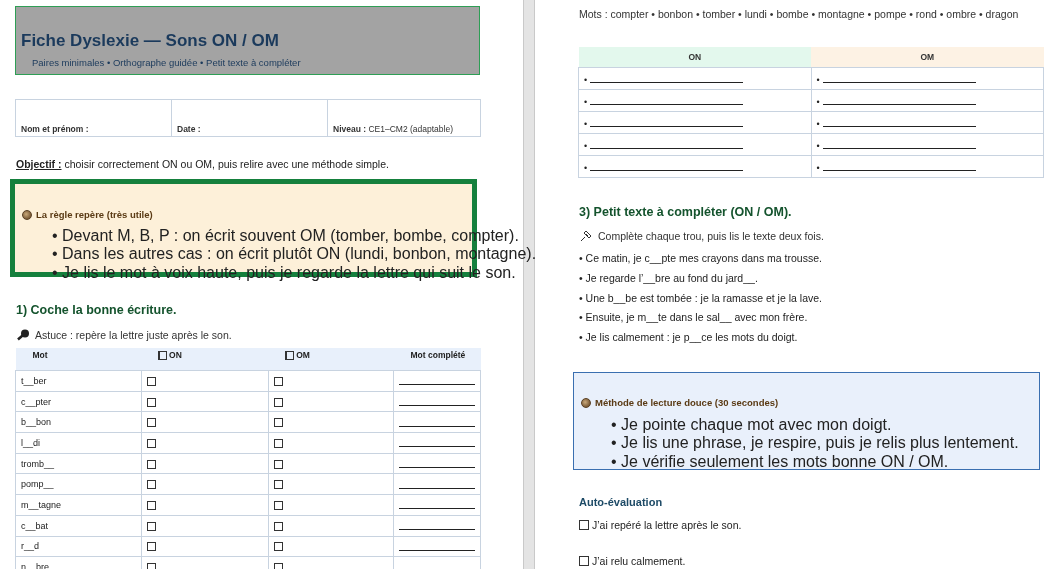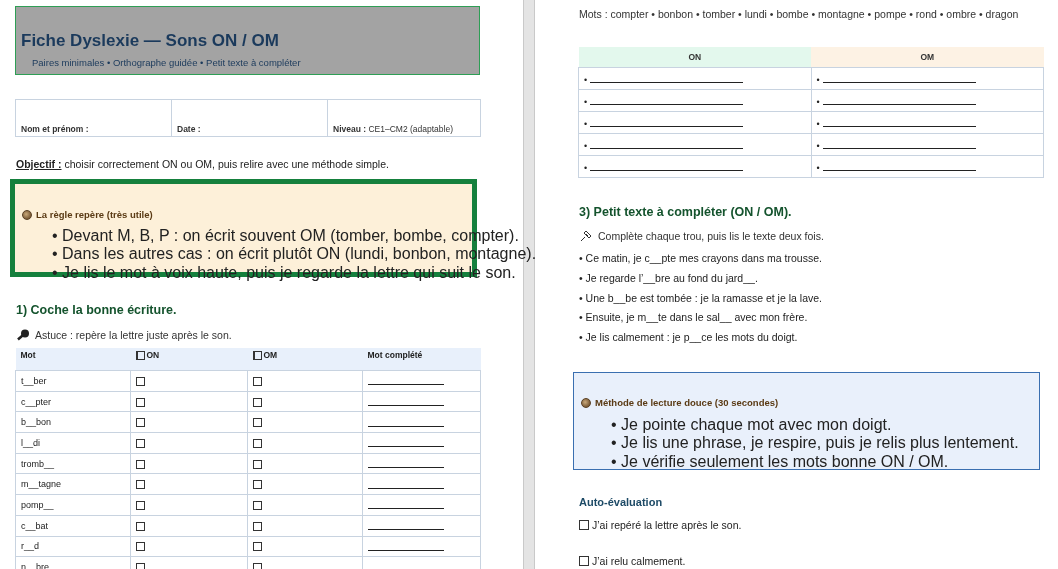--- a/index.html
+++ b/index.html
@@ -34,21 +34,21 @@
   .box-title { position:absolute; left:7px; font-size:9.5px; font-weight:bold; color:#5a3a14; display:flex; align-items:center; gap:4px; }
   .coin { width:10px; height:10px; border-radius:50%; display:inline-block;
      background:radial-gradient(circle at 40% 40%, #c9a87a, #7a5a36 70%); border:1px solid #5a4024; box-sizing:border-box; }
   .bullet-line { position:absolute; left:13px; font-size:16px; color:#222; white-space:nowrap;margin-left:24px; }
 
   .section-title { position:absolute; font-size:12.5px; font-weight:bold; color:#14532d; }
   .tip { position:absolute; font-size:10.5px; color:#333; white-space:nowrap; display:flex; align-items:center; gap:5px; }
 
   
   .check-table { position:absolute; left:15px; top:348px; width:466px; border-collapse:collapse; }
-  .check-table th { background:#e8f0fb; font-size:8.5px; font-weight:bold; text-align:left; padding:2px 5px 0 5px; height:20px; vertical-align:top; color:#222; border:none;margin-top:42px; }
+  .check-table th { background:#e8f0fb; font-size:8.5px; font-weight:bold; text-align:left; padding:2px 5px 0 17px; height:20px; vertical-align:top; color:#222; border:none;margin-top:42px; }
   .check-table td { border:1px solid #c8d3e0; font-size:9px; padding:1px 5px; height:17.7px; color:#222; }
   .check-table .c1 { width:105px; } .check-table .c2 { width:107px; } .check-table .c3 { width:105px; }
   .cbox { display:inline-block; width:7px; height:7px; border:1px solid #333; vertical-align:middle; }
   .hbox { display:inline-block; width:6px; height:7px; border:1px solid #333; border-left-width:2px; vertical-align:middle; margin-right:2px; }
   .blank-line { display:inline-block; width:76px; border-bottom:1px solid #222; height:10px; }
 
   
   .words { position:absolute; left:44px; top:6px; width:455px; font-size:10.5px; line-height:16.5px; color:#333; }
   .sort-table { position:absolute; left:43px; top:47px; width:466px; border-collapse:collapse; }
   .sort-table th { font-size:8.5px; font-weight:bold; text-align:center; height:20px; padding:0; color:#333; border:none; }
@@ -143,27 +143,27 @@
           <td><span class="cbox"></span></td>
           <td><span class="blank-line"></span></td>
         </tr>
       <tr>
           <td>tromb__</td>
           <td><span class="cbox"></span></td>
           <td><span class="cbox"></span></td>
           <td><span class="blank-line"></span></td>
         </tr>
       <tr>
+          <td>pomp__</td>
+          <td><span class="cbox"></span></td>
+          <td><span class="cbox"></span></td>
+          <td><span class="blank-line"></span></td>
+        </tr>
+      <tr>
           <td>m__tagne</td>
-          <td><span class="cbox"></span></td>
-          <td><span class="cbox"></span></td>
-          <td><span class="blank-line"></span></td>
-        </tr>
-      <tr>
-          <td>pomp__</td>
           <td><span class="cbox"></span></td>
           <td><span class="cbox"></span></td>
           <td><span class="blank-line"></span></td>
         </tr>
       <tr>
           <td>c__bat</td>
           <td><span class="cbox"></span></td>
           <td><span class="cbox"></span></td>
           <td><span class="blank-line"></span></td>
         </tr>

